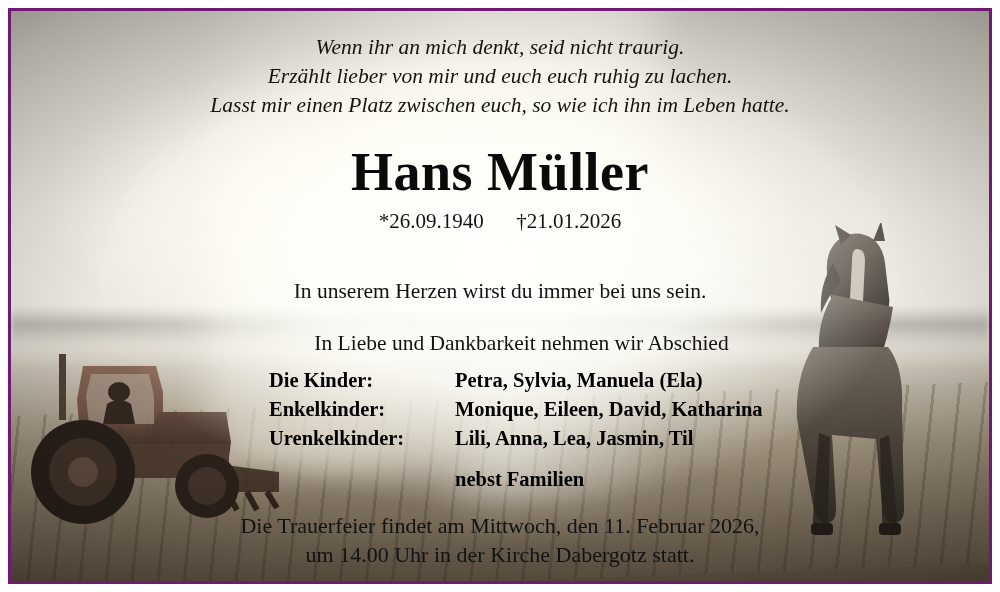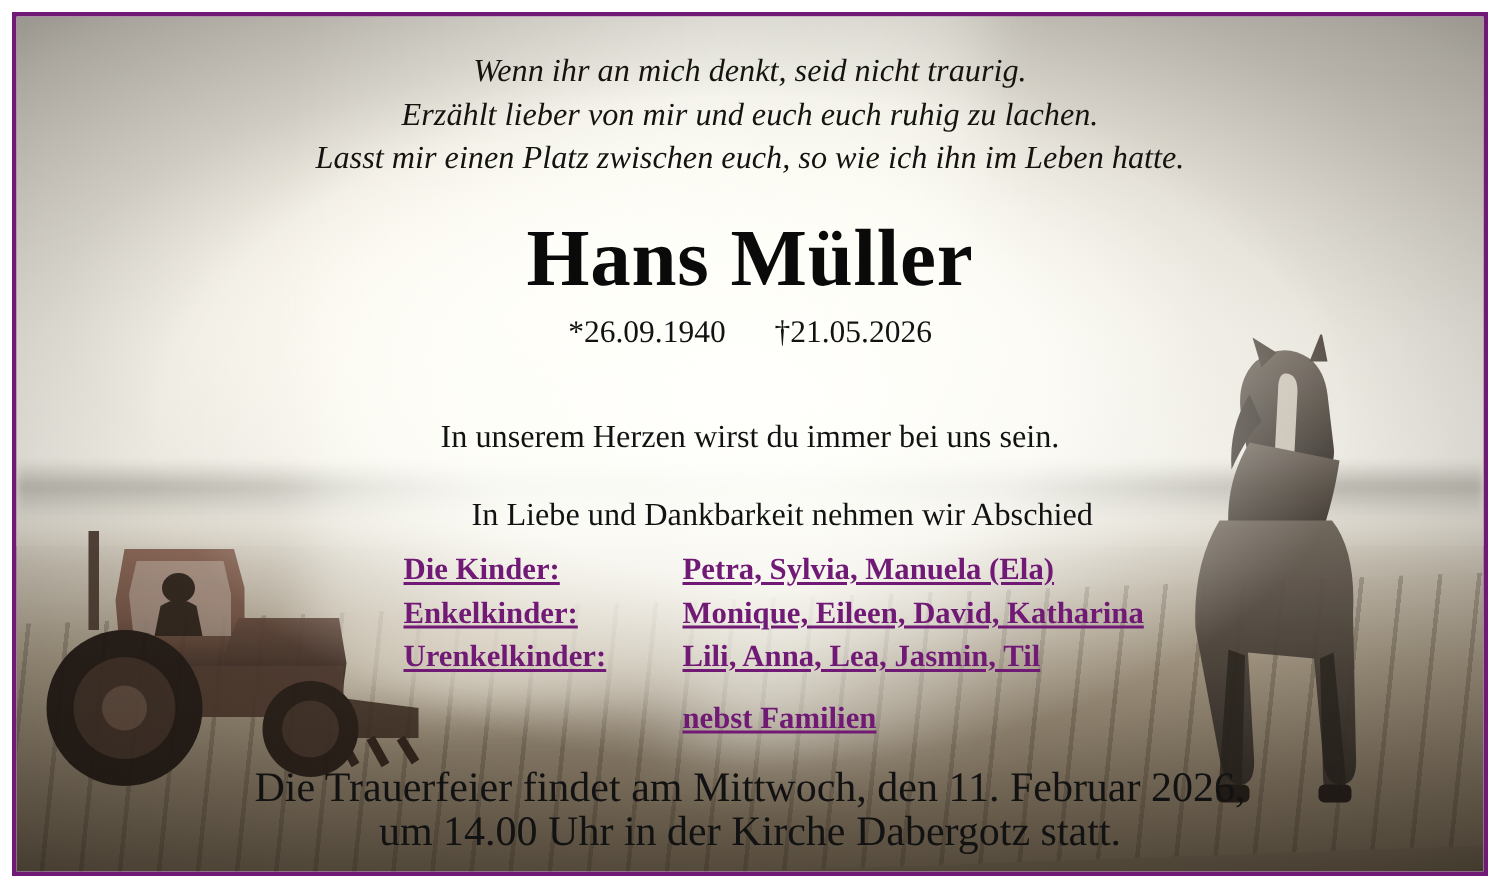--- a/index.html
+++ b/index.html
@@ -171,41 +171,40 @@
     color: #121212;
     padding-left: 43px;
   }
 
   .family {
     position: absolute;
     top: 358px;
     left: 258px;
     font-size: 20.5px;
     font-weight: bold;
-    color: #701a75;
-    text-decoration: underline;
+    color: #000000;
   }
   .family-row {
     display: flex;
     align-items: baseline;
     height: 29px;
   }
   .family-label { width: 186px; }
   .family-value { white-space: nowrap; }
   .family-nebst {
     margin-top: 12px;
     margin-left: 186px;
   }
 
   .funeral {
     position: absolute;
     top: 500px;
     left: 0; right: 0;
     text-align: center;
-    font-size: 28px;
+    font-size: 22px;
     line-height: 29px;
     color: #121212;
   }
   .funeral div { white-space: nowrap; }
 </style>
 </head>
 <body>
 
 <div class="page">
   <div class="frame">
@@ -293,21 +292,21 @@
         <div>Wenn ihr an mich denkt, seid nicht traurig.</div>
         <div>Erzählt lieber von mir und euch euch ruhig zu lachen.</div>
         <div>Lasst mir einen Platz zwischen euch, so wie ich ihn im Leben hatte.</div>
       </div>
 
       <div class="name">Hans Müller</div>
 
       <div class="dates">
         <span>*26.09.1940</span>
         <span class="gap"></span>
-        <span>†21.05.2026</span>
+        <span>†21.01.2026</span>
       </div>
 
       <div class="line-herz">In unserem Herzen wirst du immer bei uns sein.</div>
       <div class="line-liebe">In Liebe und Dankbarkeit nehmen wir Abschied</div>
 
       <div class="family">
         <div class="family-row">
           <span class="family-label">Die Kinder:</span>
           <span class="family-value">Petra, Sylvia, Manuela (Ela)</span>
         </div>

